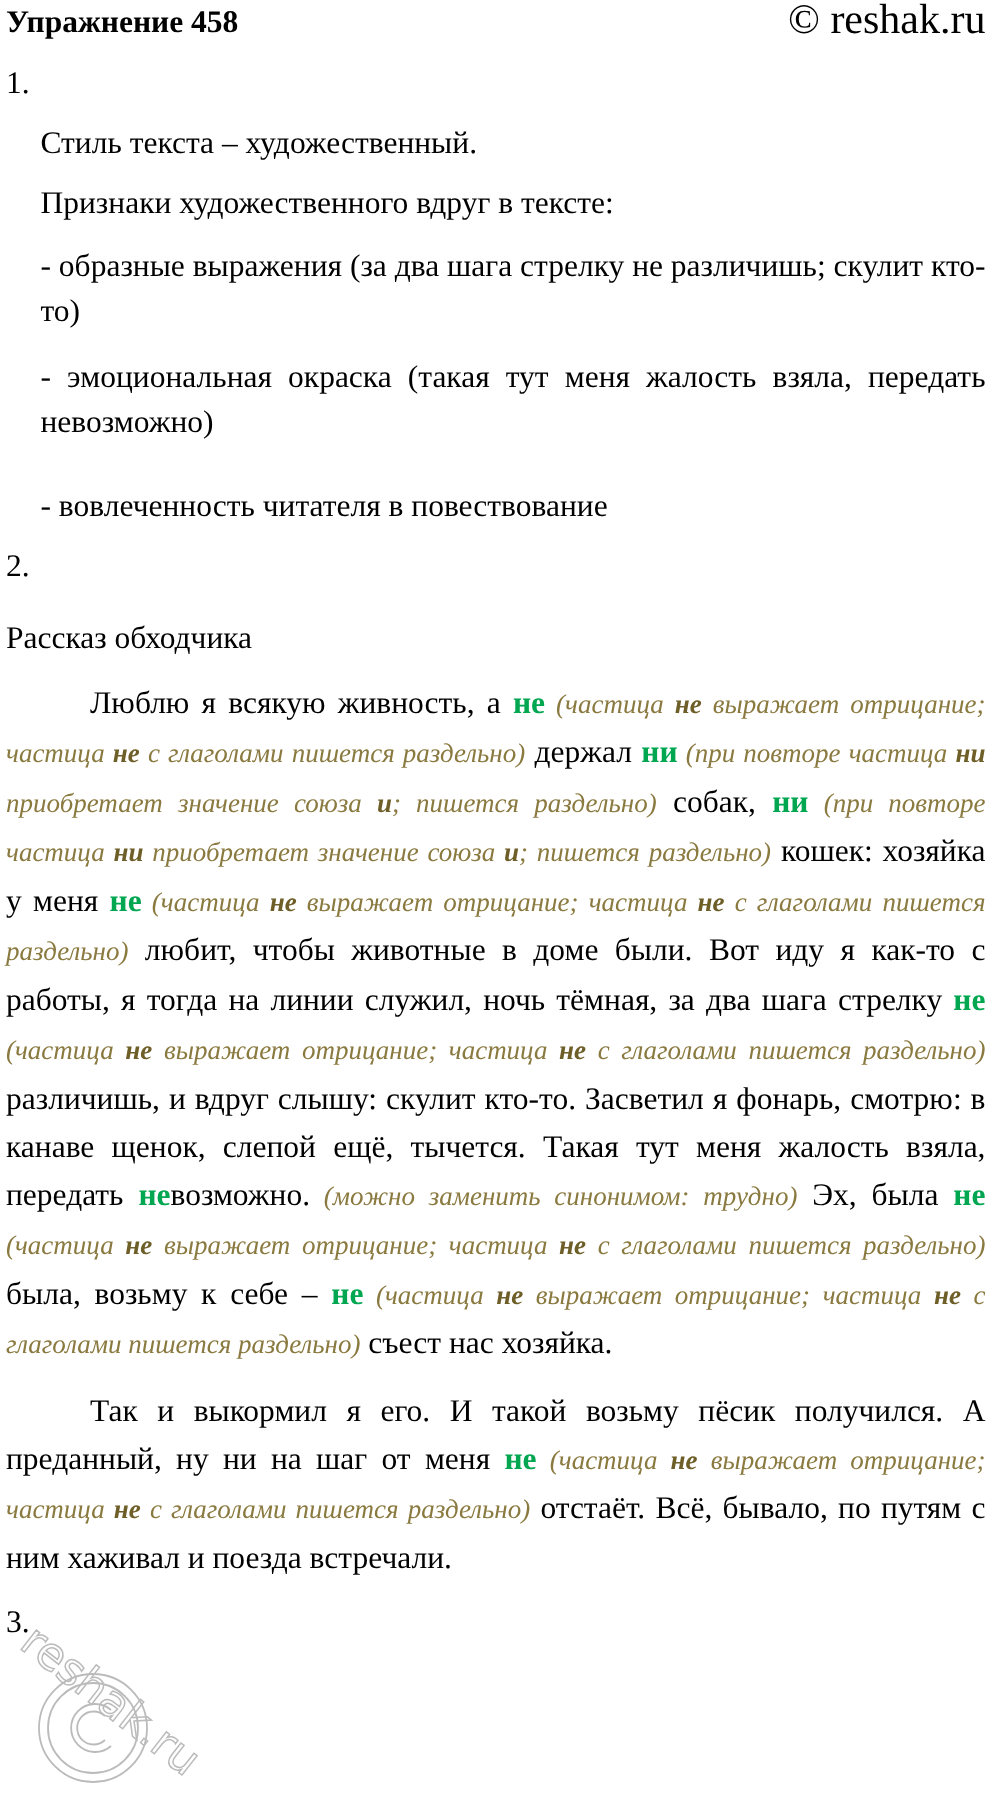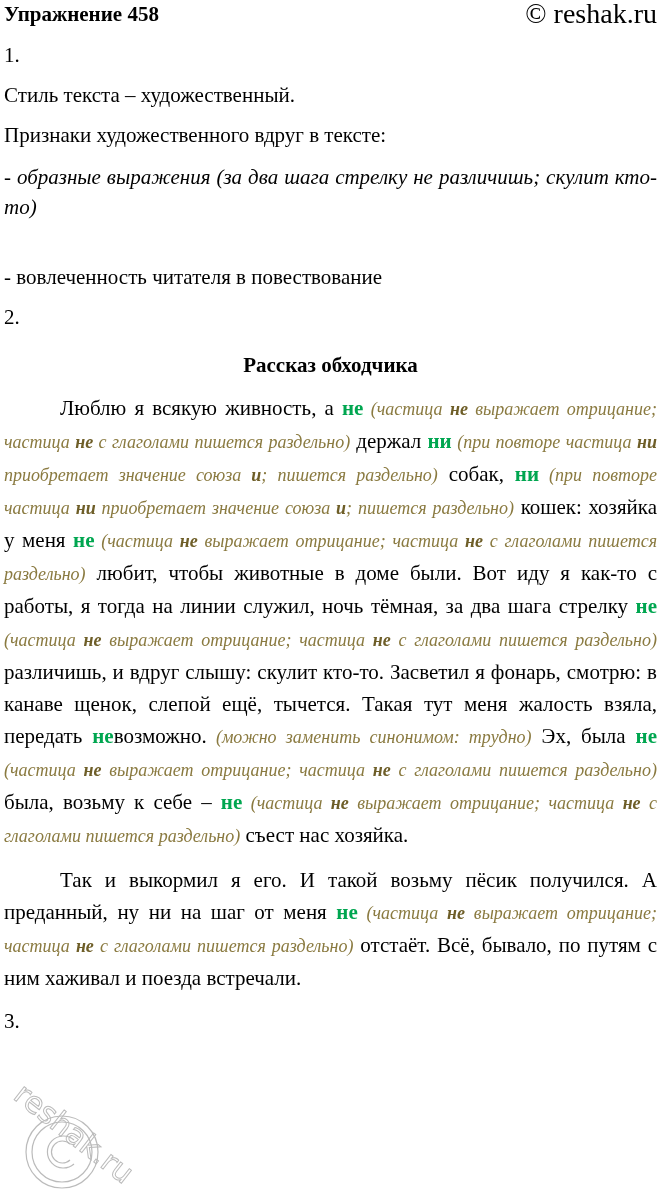--- a/index.html
+++ b/index.html
@@ -12,24 +12,24 @@
     .header {
       position: absolute; left: 4px; right: 2px; top: 0px; height: 28px;
       display: flex; justify-content: space-between; align-items: center;
     }
     .header-title { font-weight: bold; font-size: 21px; line-height: 24px; }
     .header-site { font-size: 28px; line-height: 24px; }
     .content {
       position: absolute; left: 4px; right: 2px; top: 42px;
     }
     p { margin: 0; }
-    .line { line-height: 26px; }
-    .justify { text-align: justify; font-style: italic; }
+    .line { line-height: 26px; margin-left: 23px; }
+    .justify { text-align: justify; }
     .num { line-height: 26px; }
-    .center-title { text-align: center; font-weight: bold; line-height: 26px; }
+    .center-title { font-weight: normal; line-height: 26px; }
     .story p { line-height: 32px; text-align: justify; font-family: Liberation Serif, serif; }
     .indent { text-indent: 56px; }
     .hl { color: #00a650; font-weight: bold; }
     .note { color: #8a7a40; font-style: italic; font-size: 18px; }
     .note b { color: #6e5e28; font-weight: bold; }
     .watermark {
       position: absolute; left: 0px; top: 1040px; width: 160px; height: 160px;
       pointer-events: none;
     }
   </style>
@@ -43,20 +43,21 @@
 
 <div class="content">
   <p class="num">1.</p>
   <div style="height:14px"></div>
   <p class="line">Стиль текста – художественный.</p>
   <div style="height:14px"></div>
   <p class="line">Признаки художественного вдруг в тексте:</p>
   <div style="height:14px"></div>
   <p class="line justify" style="line-height:30px">- образные выражения (за два шага стрелку не различишь; скулит кто-то)</p>
   <div style="height:14px"></div>
+  <p class="line justify" style="line-height:30px">- эмоциональная окраска (такая тут меня жалость взяла, передать невозможно)</p>
   <div style="height:14px"></div>
   <div style="height:14px"></div>
   <p class="line">- вовлеченность читателя в повествование</p>
   <div style="height:14px"></div>
   <p class="num">2.</p>
   <div style="height:22px"></div>
   <p class="center-title">Рассказ обходчика</p>
   <div style="height:14px"></div>
 
   <div class="story">

